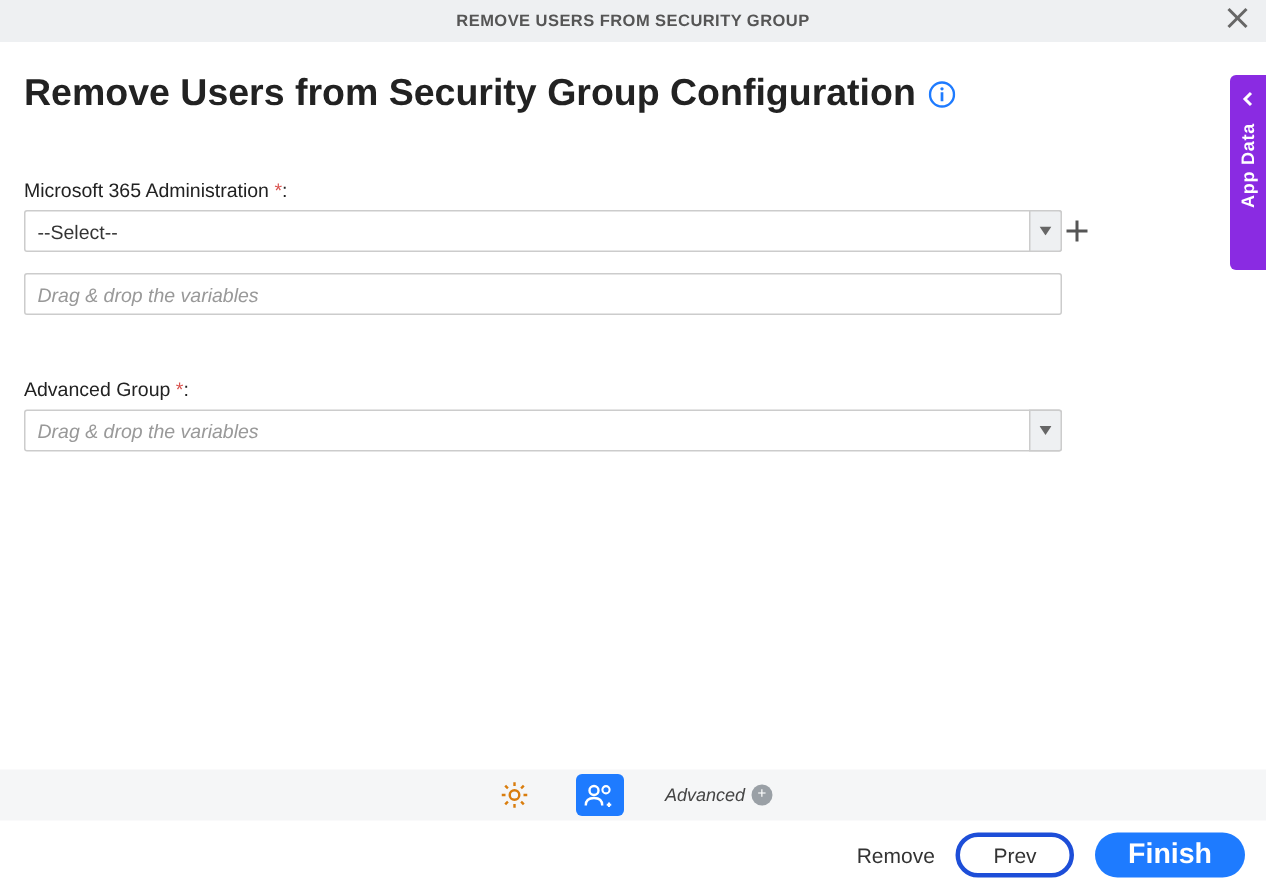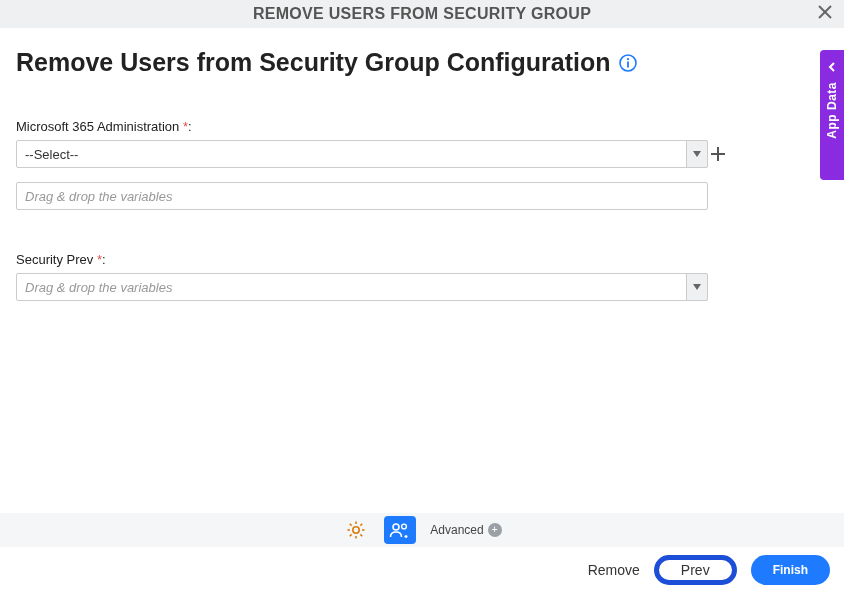--- a/index.html
+++ b/index.html
@@ -4,21 +4,21 @@
 <style>
   * { box-sizing: border-box; margin: 0; padding: 0; }
   html, body { width: 844px; height: 593px; font-family: Arial, Helvetica, sans-serif; background: #fff; color: #333; overflow: hidden; }
   .header-bar {
     height: 28px;
     background: #eef0f2;
     display: flex;
     align-items: center;
     justify-content: center;
     position: relative;
-    font-size: 16px;
+    font-size: 11px;
     letter-spacing: 0.3px;
     color: #555;
     font-weight: 600;
   }
   .header-close {
     position: absolute;
     right: 8px;
     top: 4px;
     font-size: 18px;
     line-height: 18px;
@@ -126,21 +126,22 @@
     left: 0;
     bottom: 0;
     width: 844px;
   }
   .footer-strip {
     height: 34px;
     background: #f5f6f7;
     display: flex;
     align-items: center;
     justify-content: center;
-    gap: 14px;
+    gap: 27px;
+    font-style: italic;
   }
   .icon-circle {
     width: 28px;
     height: 28px;
     display:flex;
     align-items:center;
     justify-content:center;
     color: #d97d0d;
     cursor:pointer;
   }
@@ -177,28 +178,28 @@
   .btn-link {
     font-size: 14px;
     color: #333;
     cursor:pointer;
     background:none;border:none;
   }
   .btn-outline {
     font-size: 14px;
     color: #333;
     background:#fff;
-    border:5px solid #1d4ed8;
+    border:3px solid #1d4ed8;
     border-radius: 16px;
     height: 30px;
     padding: 0 22px;
     cursor:pointer;
   }
   .btn-primary {
-    font-size: 12px;
+    font-size: 19px;
     font-weight:600;
     color:#fff;
     background:#1e7bff;
     border:none;
     border-radius: 16px;
     height: 30px;
     padding: 0 22px;
     cursor:pointer;
   }
 </style>
@@ -252,21 +253,21 @@
   <div class="field-block">
     <div class="field-row">
       <div class="input-wrap">
         <input class="text-input" type="text" placeholder="Drag &amp; drop the variables" style="">
       </div>
     </div>
   </div>
 
   <div class="field-block">
     <div class="field-label">
-      <span>Security Prev</span> <span class="req">*</span>:
+      <span>Advanced Group</span> <span class="req">*</span>:
     </div>
     <div class="field-row">
       <div class="select-wrap">
         <input class="combo-input" type="text" placeholder="Drag &amp; drop the variables" style="">
         <span class="combo-caret">
           <svg width="8" height="6" viewBox="0 0 8 6">
               <polygon points="0,0 8,0 4,6" fill="#666"></polygon>
             </svg>
         </span>
       </div>

